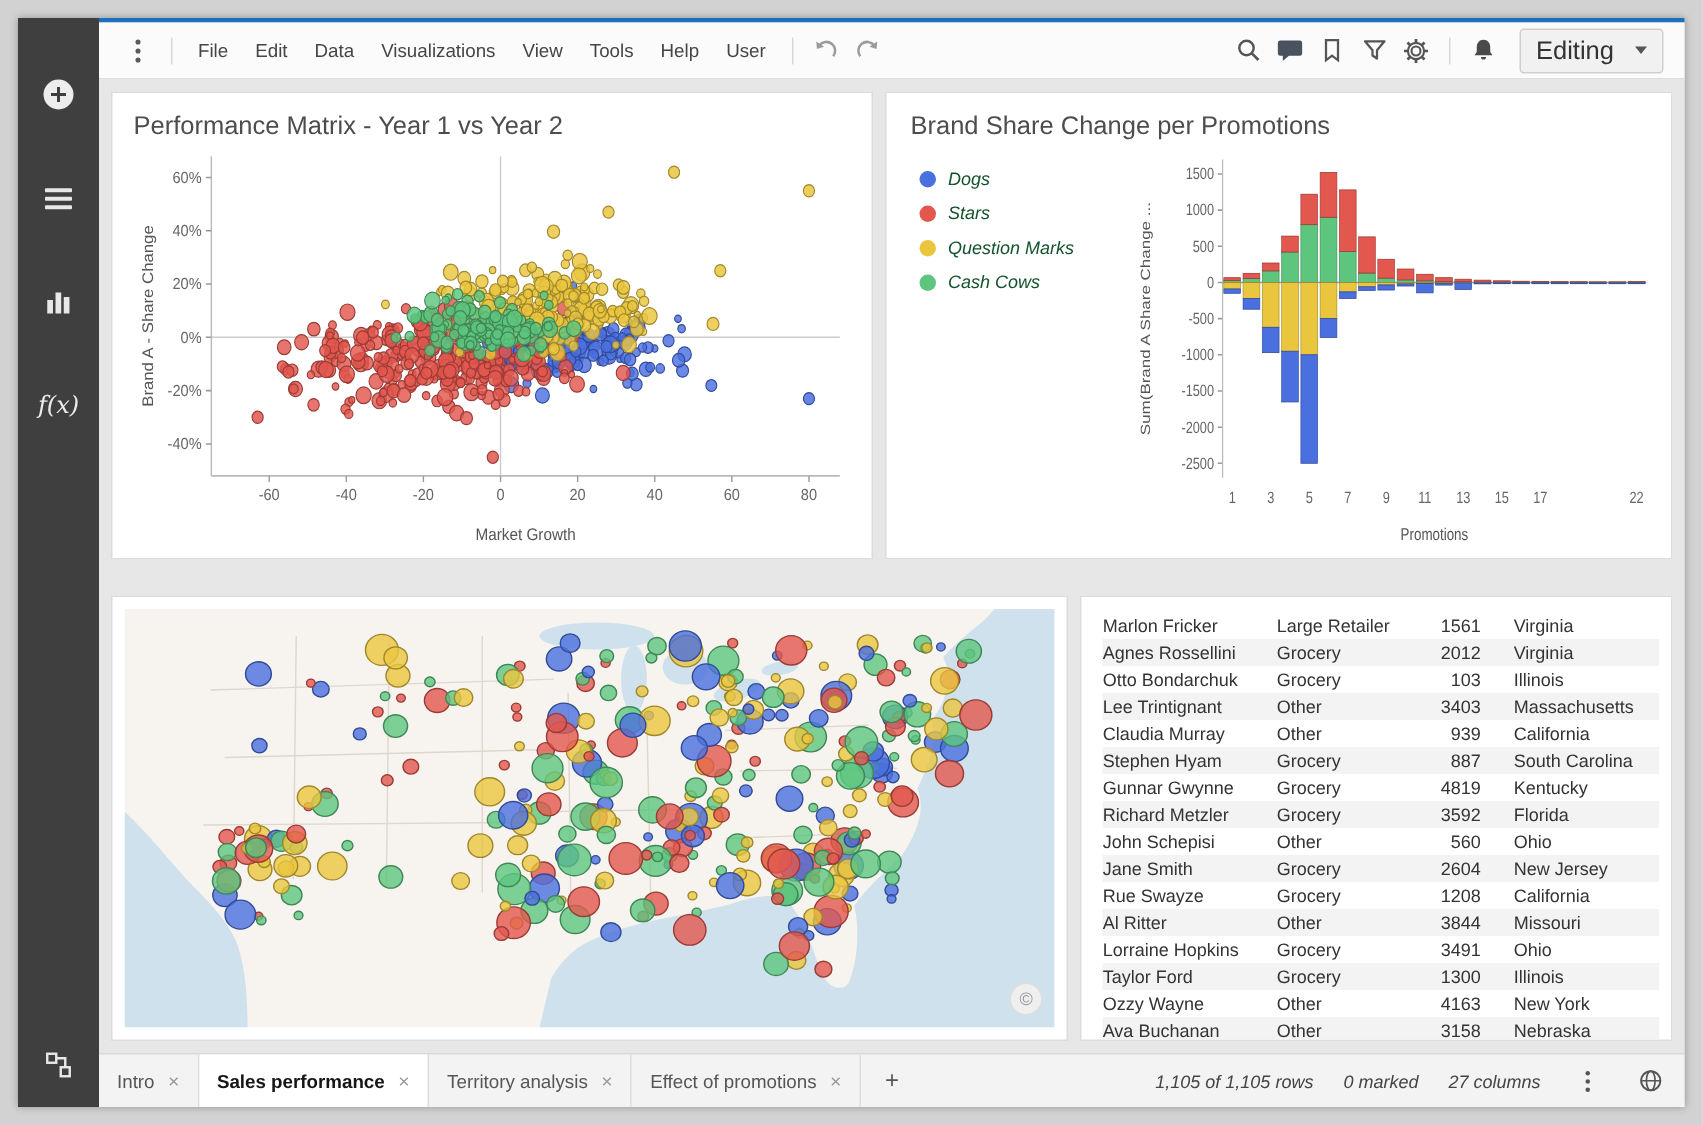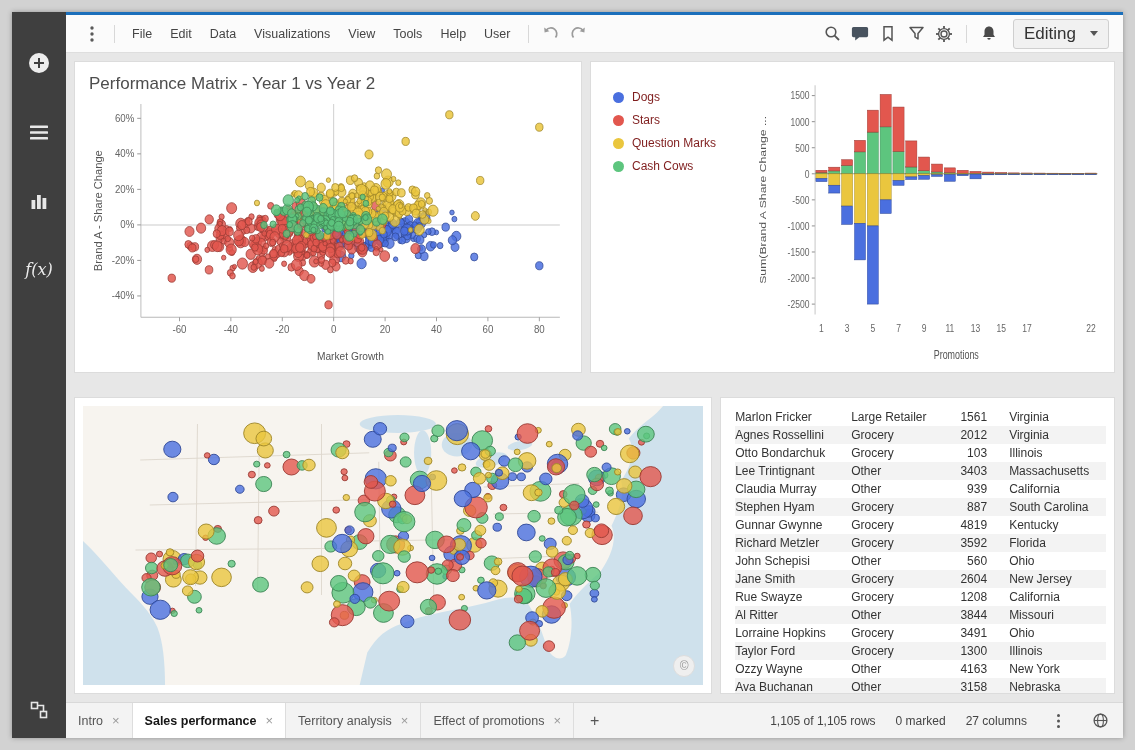--- a/index.html
+++ b/index.html
@@ -31,42 +31,42 @@
   .panel-scatter{width:48.8%;padding:12px 10px 4px 14px;display:flex;flex-direction:column;}
   .panel-bars{flex:1;padding:12px 10px 4px 16px;display:flex;flex-direction:column;min-width:0;}
   .panel-title{font-size:17px;font-weight:normal;color:#4d4d4d;margin-bottom:2px;white-space:nowrap;}
   .chart-area{flex:1;min-height:0;min-width:0;}
   svg.chart{width:100%;height:100%;display:block;}
   svg text{font-family:"Liberation Sans",sans-serif;}
   .tick{font-size:10.5px;fill:#666;}
   .axis-label{font-size:11px;fill:#555;}
   .bars-body{flex:1;display:flex;min-height:0;}
   .legend{width:148px;flex:0 0 148px;padding:16px 0 0 6px;display:flex;flex-direction:column;gap:9px;}
-  .legend-item{display:flex;align-items:center;gap:8px;font-size:12px;color:#7f1d1d;cursor:pointer;}
+  .legend-item{display:flex;align-items:center;gap:8px;font-size:12px;color:#14532d;cursor:pointer;font-style:italic;}
   .legend-dot{width:11px;height:11px;border-radius:50%;flex:0 0 11px;}
   
   .panel-map{width:61.3%;padding:8px;position:relative;}
   .panel-map svg{width:100%;height:100%;display:block;}
   .map-attrib{position:absolute;right:16px;bottom:16px;width:22px;height:22px;border-radius:50%;background:#efefef;border:1px solid #ddd;color:#999;font-size:12px;display:flex;align-items:center;justify-content:center;cursor:pointer;}
   
   .panel-table{flex:1;padding:10px 8px 0 14px;overflow:hidden;min-width:0;}
   .thead,.trow{display:grid;grid-template-columns:116px 96px 48px 1fr;}
   .tcell{font-size:12px;color:#333;height:18px;line-height:18px;padding-right:8px;white-space:nowrap;overflow:hidden;}
   .th{font-weight:bold;color:#1f1f1f;height:21px;line-height:21px;}
   .c2{text-align:right;}
   .c3{padding-left:14px;}
   .trow.alt{background:#f3f3f3;}
   
   .tabbar{height:36px;background:#f3f3f3;border-top:1px solid #d9d9d9;display:flex;align-items:stretch;}
   .tabs{display:flex;align-items:stretch;}
   .tab{display:flex;align-items:center;padding:0 12px;font-size:12.5px;color:#555;border-right:1px solid #ddd;cursor:pointer;white-space:nowrap;}
   .tab.active{background:#fff;color:#161616;font-weight:bold;}
   .tab-close{margin-left:9px;color:#9a9a9a;font-size:13px;font-weight:normal;}
   .tab-add{display:flex;align-items:center;padding:0 16px;color:#555;font-size:16px;cursor:pointer;border-right:1px solid transparent;}
-  .status{margin-left:auto;display:flex;align-items:center;gap:20px;padding-right:12px;font-size:12px;color:#444;}
+  .status{margin-left:auto;display:flex;align-items:center;gap:20px;padding-right:12px;font-size:12px;color:#444;font-style:italic;}
   .status .tb-icon{width:22px;}
 </style>
 </head>
 <body>
 
 <div class="desktop">
  <div class="window">
 
   <div class="sidebar">
     <div class="sb-item">
@@ -1040,20 +1040,21 @@
                   <circle cx="341.6196319018405" cy="44.75" r="4" fill="#eac63e" fill-opacity="0.85" stroke="rgb(159,135,42)" stroke-width="0.8"></circle>
                   <circle cx="422.0368098159509" cy="83.25" r="4" fill="#eac63e" fill-opacity="0.85" stroke="rgb(159,135,42)" stroke-width="0.8"></circle>
                   <circle cx="485.81595092024537" cy="167.25" r="4" fill="#4a6fdf" fill-opacity="0.85" stroke="rgb(50,75,152)" stroke-width="0.8"></circle>
                   <circle cx="258.42944785276075" cy="205.75" r="4" fill="#e2574e" fill-opacity="0.85" stroke="rgb(154,59,53)" stroke-width="0.8"></circle>
                   <circle cx="89.2760736196319" cy="179.5" r="4" fill="#e2574e" fill-opacity="0.85" stroke="rgb(154,59,53)" stroke-width="0.8"></circle>
                   <circle cx="111.4601226993865" cy="149.75" r="4" fill="#e2574e" fill-opacity="0.85" stroke="rgb(154,59,53)" stroke-width="0.8"></circle>
                 </svg>
          </div>
        </section>
        <section class="panel panel-bars">
+         <h2 class="panel-title">Brand Share Change per Promotions</h2>
          <div class="bars-body">
            <div id="bar-legend" class="legend">
                   <div class="legend-item">
                     <span class="legend-dot" style="background: rgb(74, 111, 223);"></span>
                     <span>Dogs</span>
                   </div>
                   <div class="legend-item">
                     <span class="legend-dot" style="background: rgb(226, 87, 78);"></span>
                     <span>Stars</span>
                   </div>

